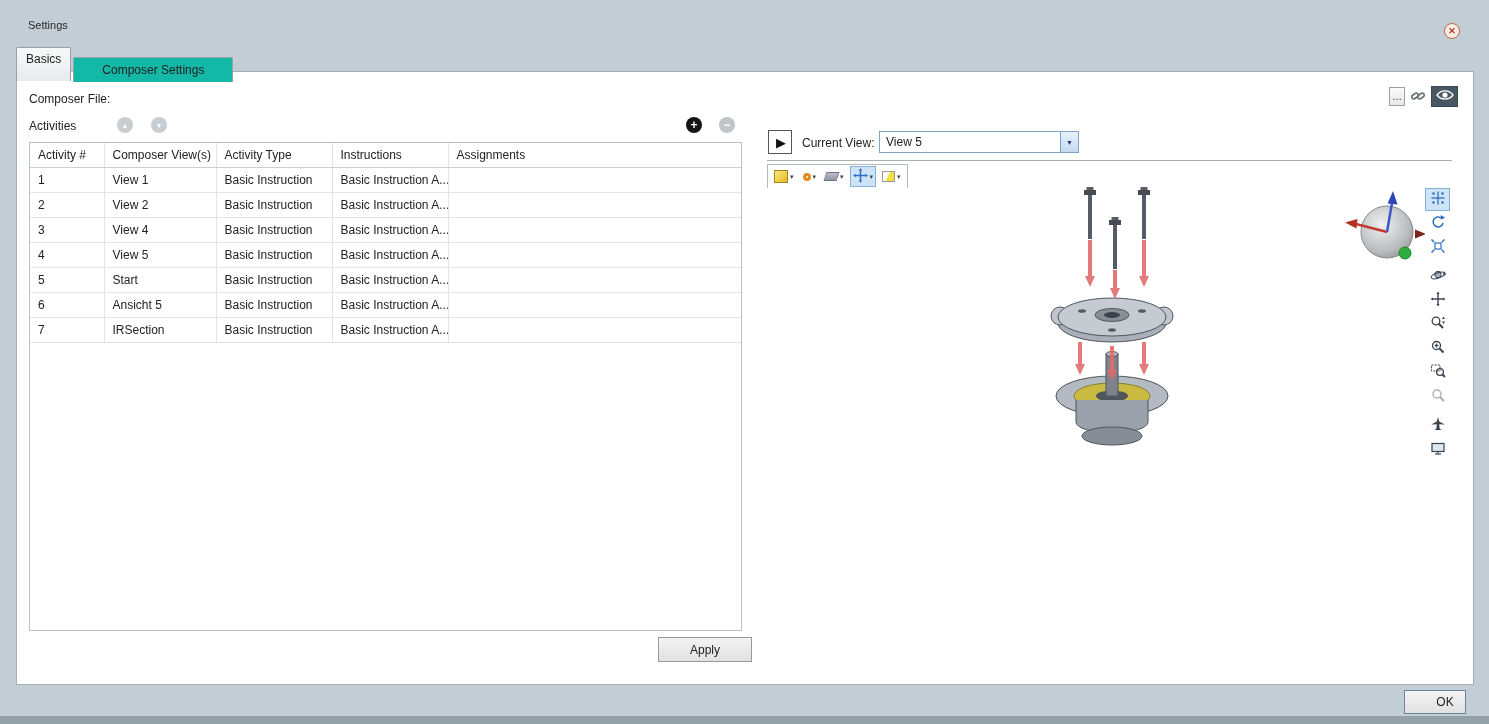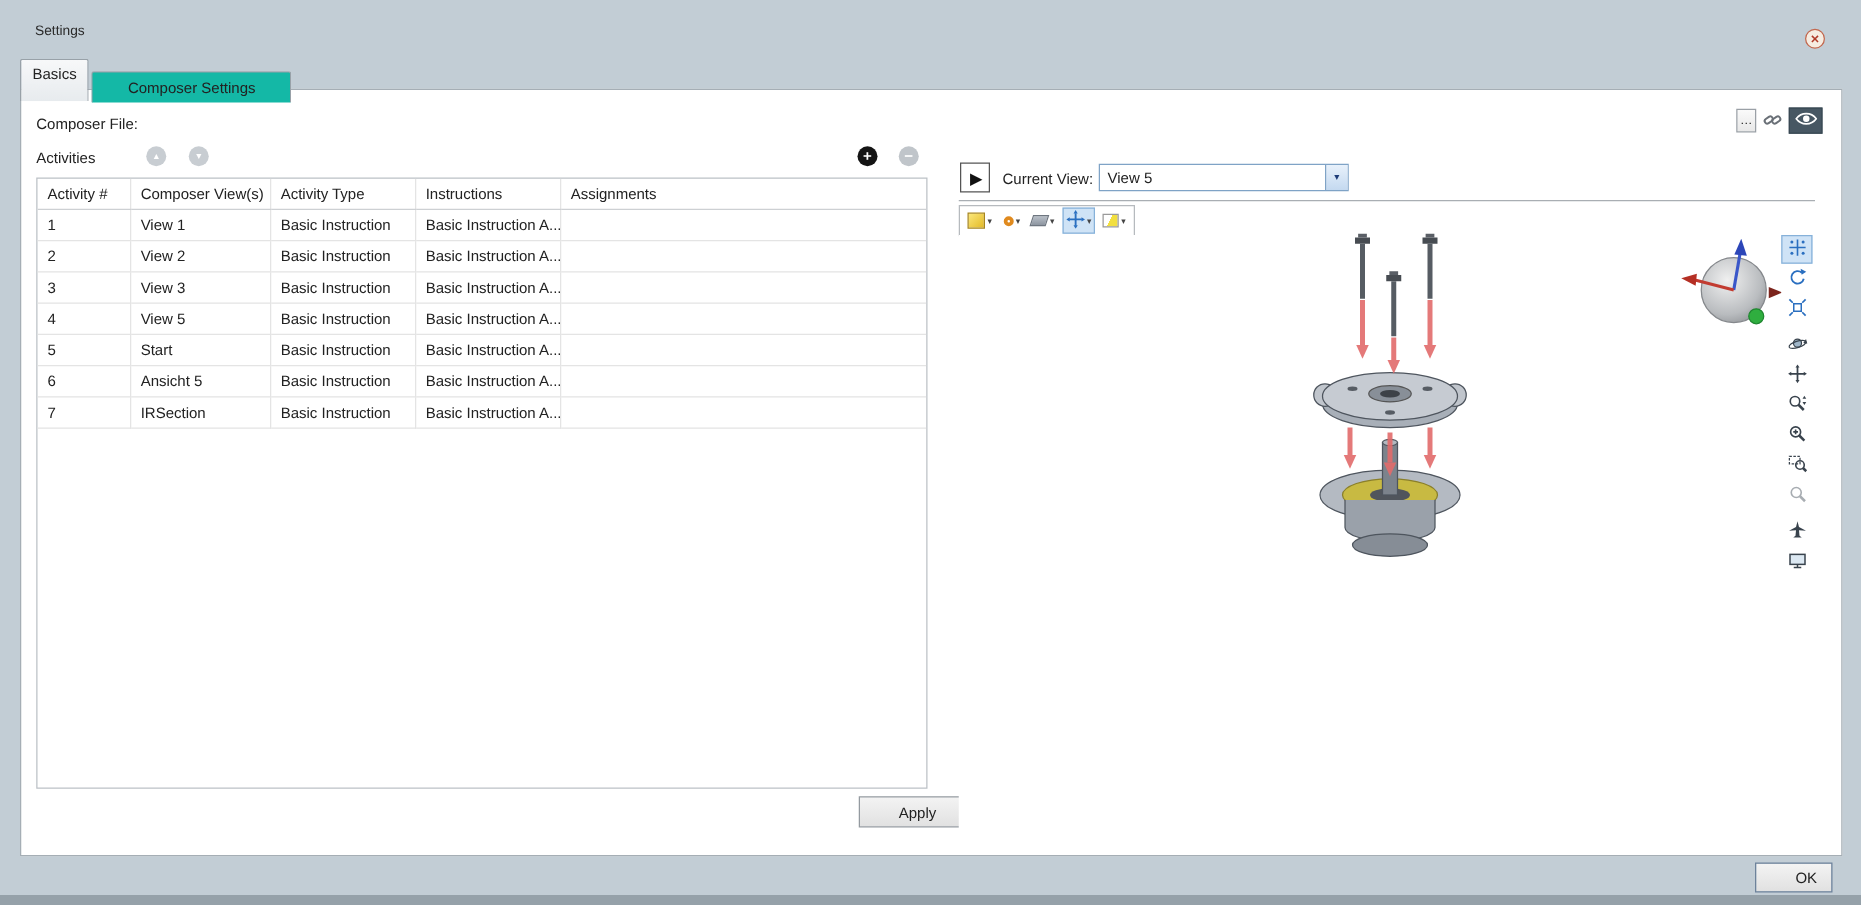--- a/index.html
+++ b/index.html
@@ -77,21 +77,21 @@
   th:nth-child(1), td:nth-child(1) { width: 74px; }
   th:nth-child(2), td:nth-child(2) { width: 112px; }
   th:nth-child(3), td:nth-child(3) { width: 116px; }
   th:nth-child(4), td:nth-child(4) { width: 116px; }
   th:last-child, td:last-child { border-right: none; }
 
   .btn {
     background: linear-gradient(#f3f3f3, #e1e1e1); border: 1px solid #949aa0;
     font-size: 12px; display: flex; align-items: center; justify-content: center; color: #222;
   }
-  .apply-btn { left: 641px; top: 565px; width: 94px; height: 25px; margin-left: 29px; }
+  .apply-btn { left: 641px; top: 565px; width: 94px; height: 25px; }
   .ok-btn { left: 1404px; top: 690px; width: 62px; height: 24px; border-color: #6d829b; padding-left: 20px; }
 
   
   .play-btn {
     left: 751px; top: 58px; width: 24px; height: 24px; border: 1px solid #555;
     background: #fff; font-size: 13px; color: #111;
     display: flex; align-items: center; justify-content: center; padding-left: 2px;
   }
   .cv-label { left: 785px; top: 64px; }
   .combo {
@@ -206,21 +206,21 @@
           </tr>
           <tr>
             <td>2</td>
             <td>View 2</td>
             <td>Basic Instruction</td>
             <td>Basic Instruction A...</td>
             <td></td>
           </tr>
           <tr>
             <td>3</td>
-            <td>View 3</td>
+            <td>View 4</td>
             <td>Basic Instruction</td>
             <td>Basic Instruction A...</td>
             <td></td>
           </tr>
           <tr>
             <td>4</td>
             <td>View 5</td>
             <td>Basic Instruction</td>
             <td>Basic Instruction A...</td>
             <td></td>

